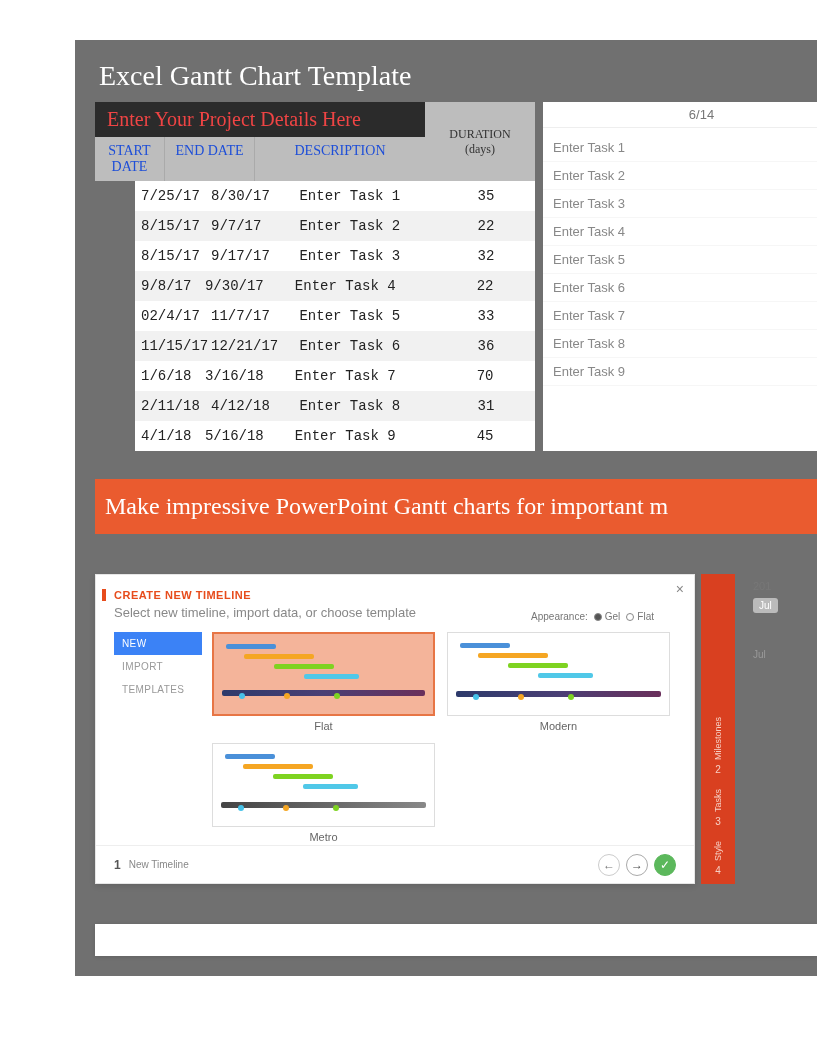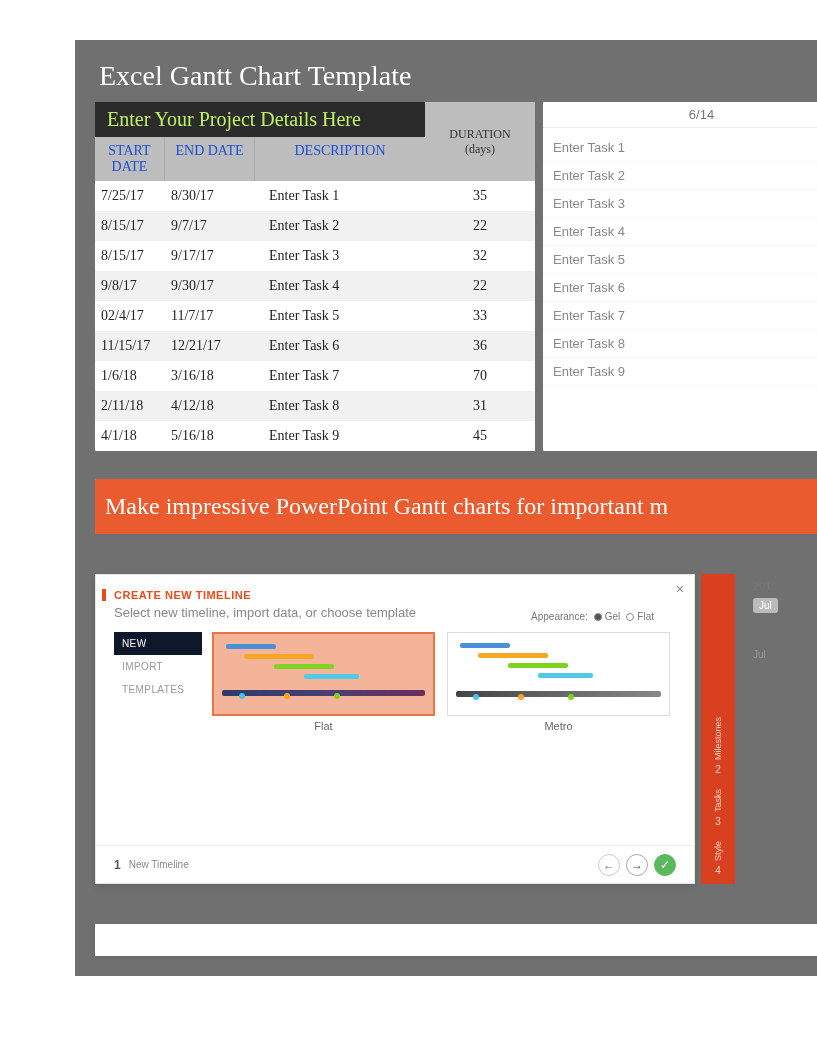--- a/index.html
+++ b/index.html
@@ -27,21 +27,21 @@
     margin-bottom: 10px;
     padding-left: 4px;
   }
   .content-row {
     display: flex;
     gap: 4px;
   }
   .left-table-block { width: 440px; }
   .black-banner {
     background: #2b2b2b;
-    color: #bef264;
+    color: #ef4444;
     font-family: Georgia, "Times New Roman", serif;
     font-size: 20px;
     padding: 6px 12px;
     width: 330px;
   }
   .header-row {
     display: flex;
     background: #bdbdbd;
     font-family: "Times New Roman", serif;
   }
@@ -50,21 +50,21 @@
     padding: 6px 4px;
     font-size: 14px;
     color: #1d4ed8;
     border-right: 1px solid #aaa;
   }
   .hcell:last-child { border-right: none; }
   .c-start { width: 70px; }
   .c-end { width: 90px; }
   .c-desc { width: 170px; }
   .c-dur { width: 110px; }
-  .table-body { font-family: Liberation Serif, serif; }
+  .table-body { font-family: Liberation Mono, monospace; margin-left: 40px; }
   .trow {
     display: flex;
     background: #fff;
     height: 30px;
     align-items: center;
     font-size: 14px;
     color: #222;
   }
   .trow:nth-child(even) { background: #f1f1f1; }
   .dcell { padding: 0 6px; }
@@ -185,21 +185,21 @@
   .dlg-tabs {
     width: 88px;
     font-size: 10px;
     color: #999;
   }
   .dlg-tabs .tab {
     padding: 6px 8px;
     letter-spacing: 0.4px;
   }
   .dlg-tabs .tab.active {
-    background: #0f172a;
+    background: #3b82f6;
     color: #fff;
   }
   .templates-grid {
     flex: 1;
     display: grid;
     grid-template-columns: 1fr 1fr;
     grid-template-rows: 1fr 1fr;
     gap: 8px 12px;
     padding-right: 6px;
   }
@@ -444,20 +444,33 @@
                   <div class="bar b3"></div>
                   <div class="bar b4"></div>
                 <div class="tl"></div>
                   <div class="dot1"></div>
                   <div class="dot2"></div>
                   <div class="dot3"></div>
               </div>
               <div class="tpl-label">Flat</div>
             </div>
             <div class="tpl">
+              <div class="tpl-box">
+                <div class="bar b1"></div>
+                  <div class="bar b2"></div>
+                  <div class="bar b3"></div>
+                  <div class="bar b4"></div>
+                <div class="tl"></div>
+                  <div class="dot1"></div>
+                  <div class="dot2"></div>
+                  <div class="dot3"></div>
+              </div>
+              <div class="tpl-label">Modern</div>
+            </div>
+            <div class="tpl">
               <div class="tpl-box metro">
                 <div class="bar b1"></div>
                   <div class="bar b2"></div>
                   <div class="bar b3"></div>
                   <div class="bar b4"></div>
                 <div class="tl"></div>
                   <div class="dot1"></div>
                   <div class="dot2"></div>
                   <div class="dot3"></div>
               </div>

